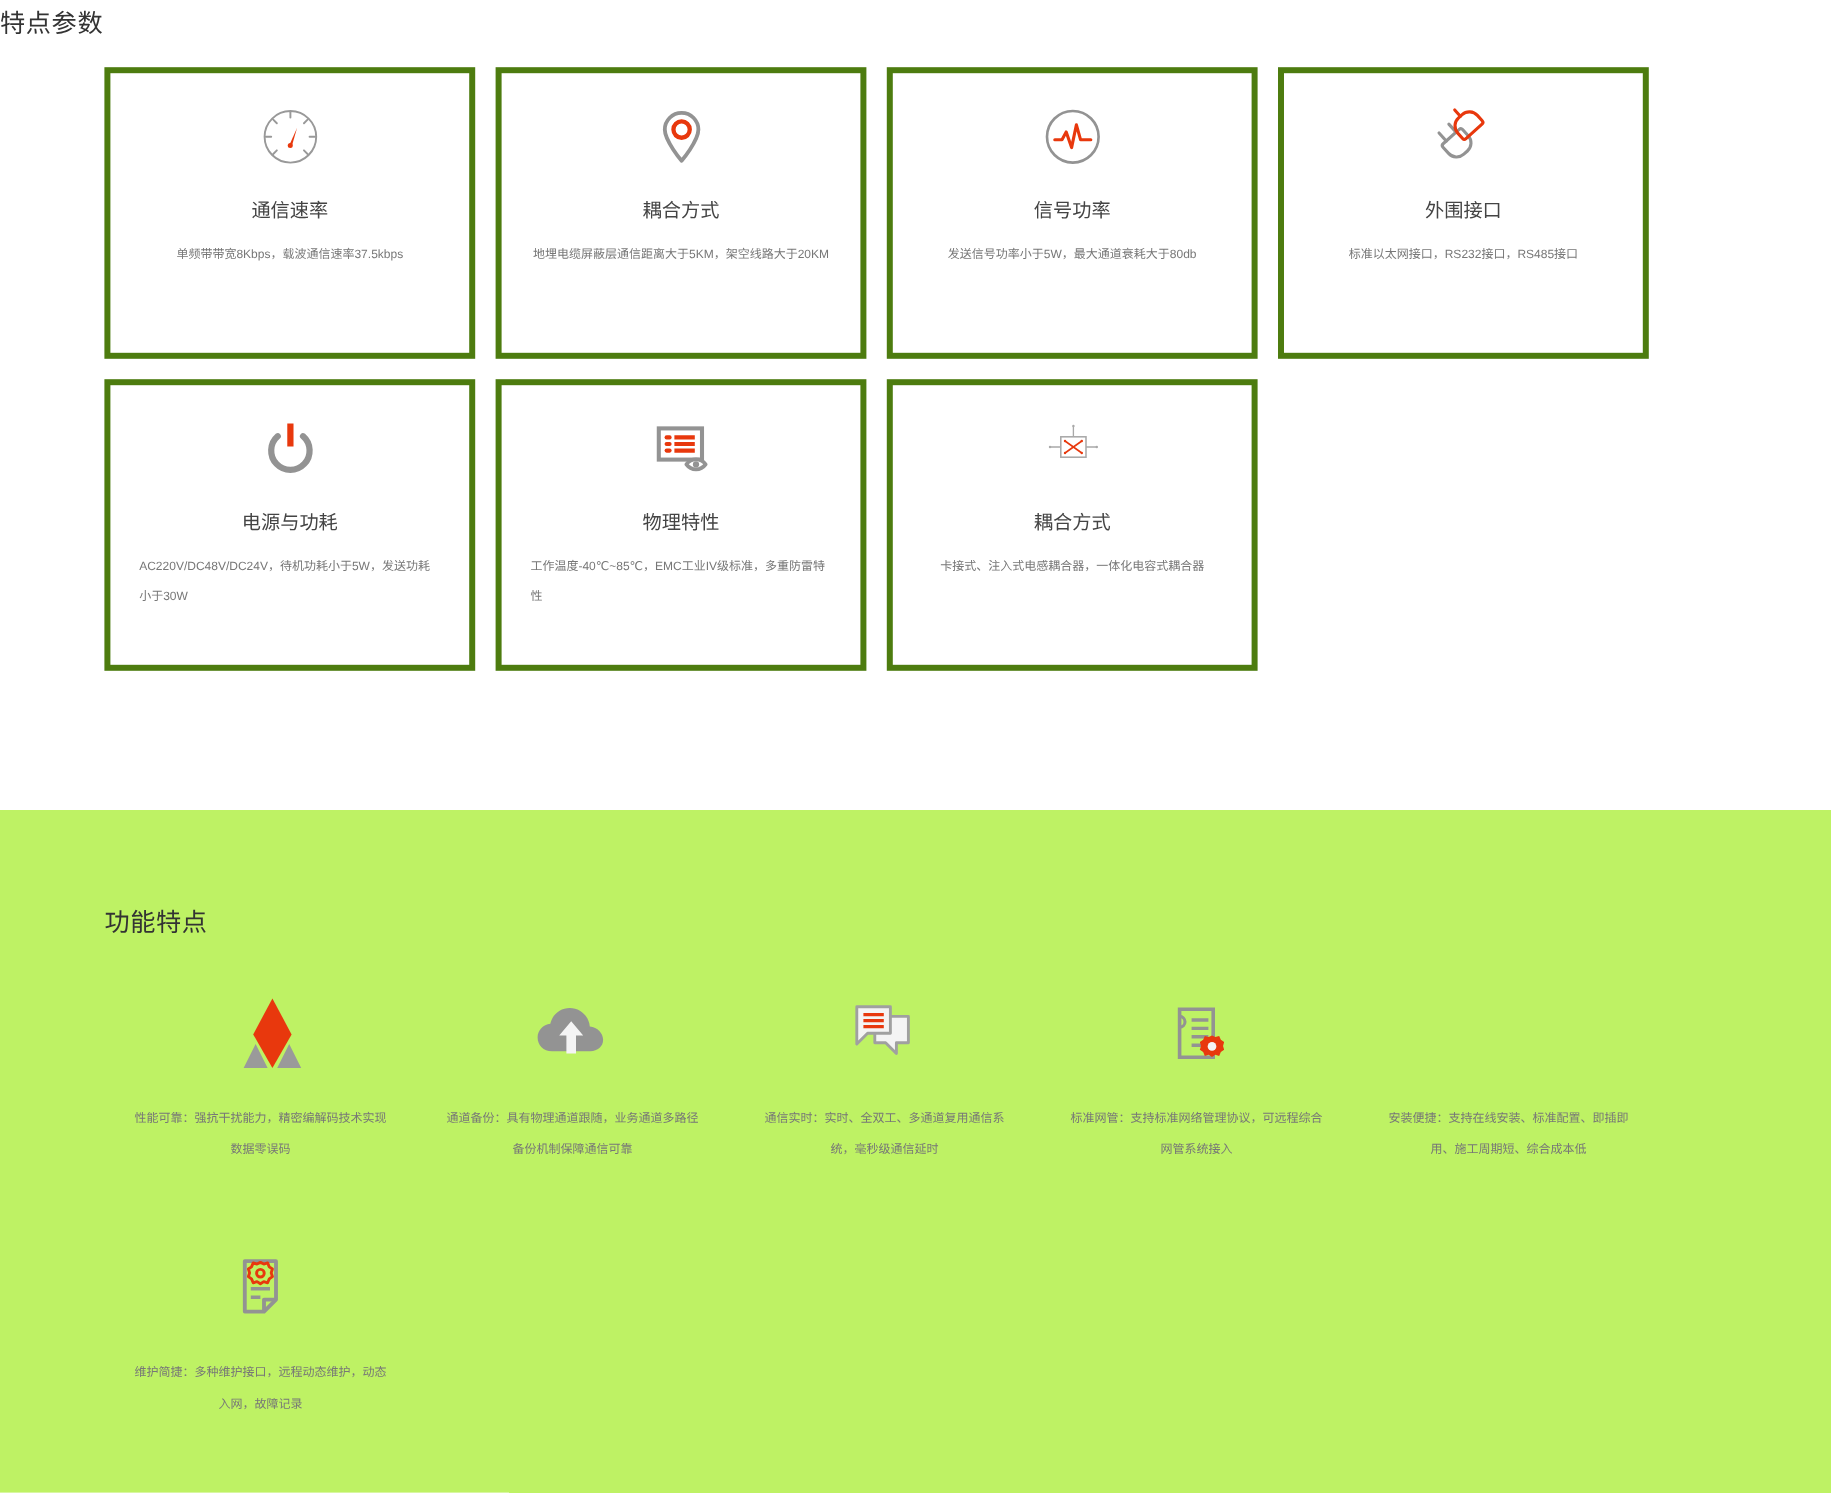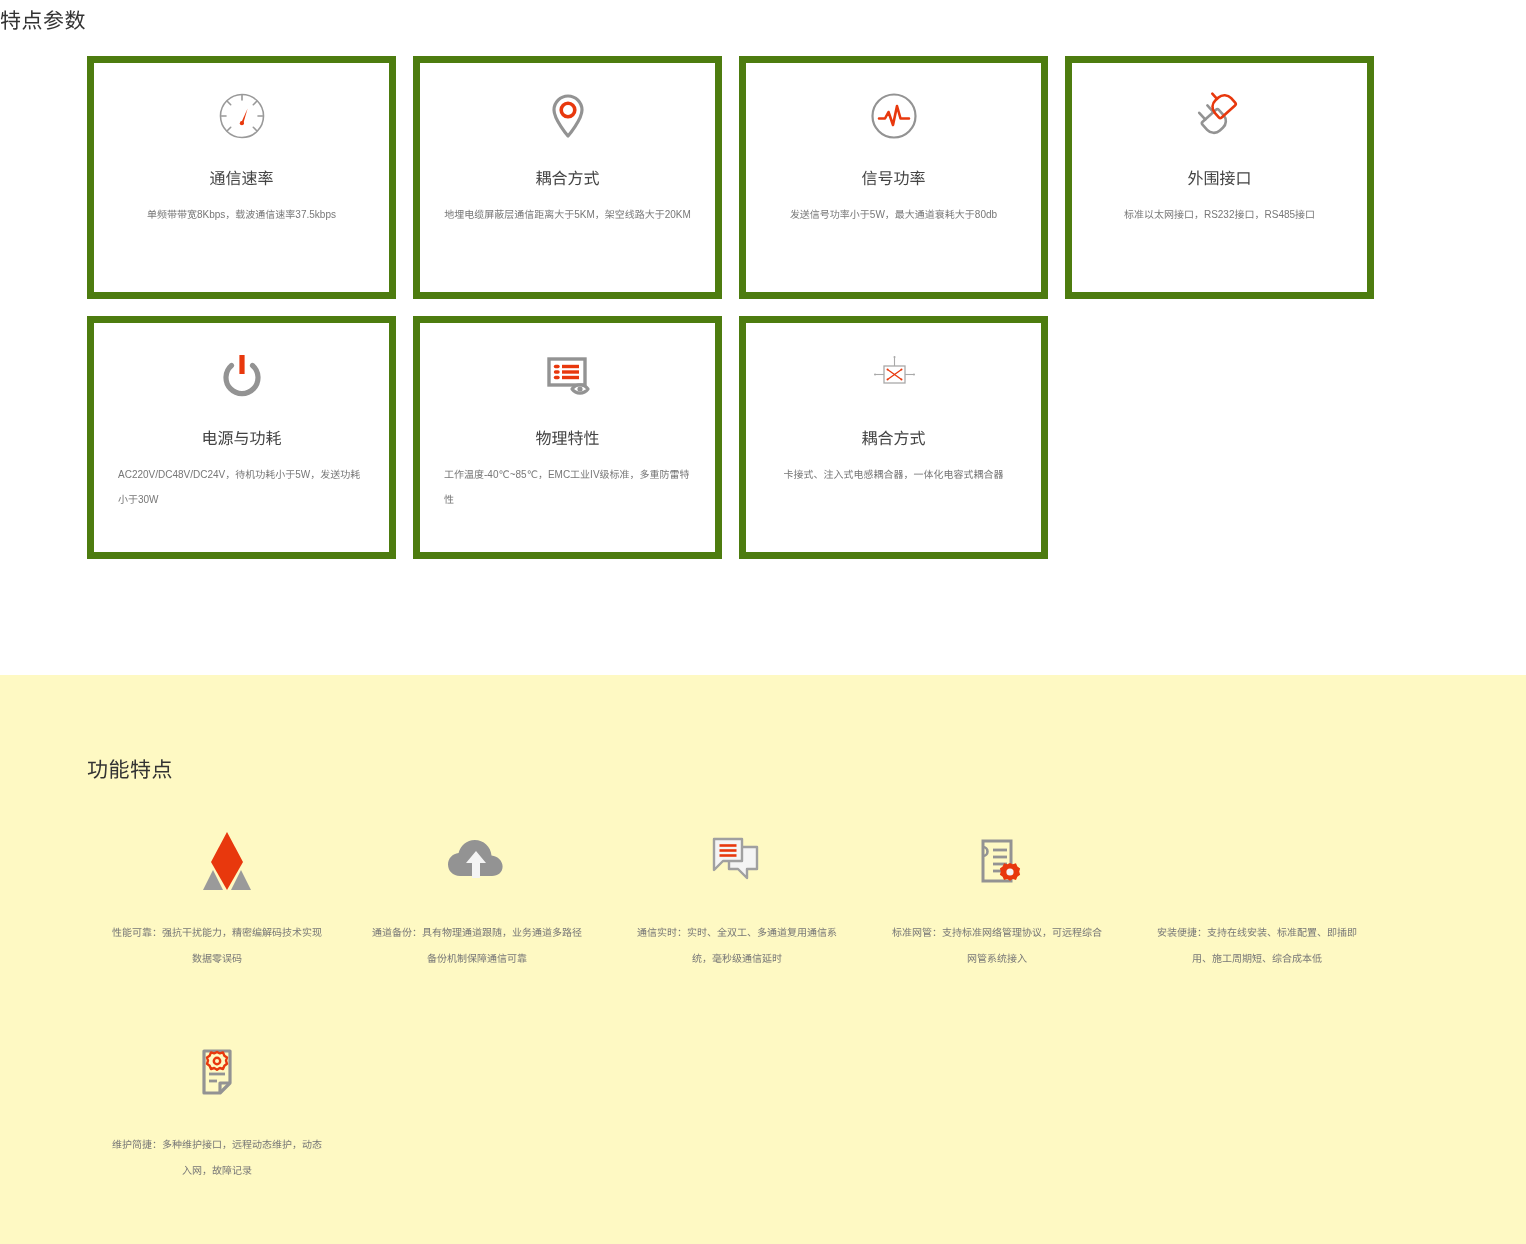--- a/index.html
+++ b/index.html
@@ -40,21 +40,21 @@
     padding-right: 87px;
     margin-top: 20px;
     display: flex;
     flex-wrap: wrap;
     gap: 17px;
   }
 
   .param-card {
     width: 309px;
     height: 243px;
-    border: 7px solid #4d7c0f;
+    border: 5px solid #4d7c0f;
     background: #ffffff;
     display: flex;
     flex-direction: column;
     align-items: center;
     padding: 0 24px;
   }
 
   .param-icon {
     height: 105px;
     display: flex;
@@ -73,21 +73,21 @@
 
   .param-desc {
     font-size: 10px;
     color: #777777;
     line-height: 25px;
     text-align: left;
   }
 
   
   .features-section {
-    background: #fef9c3;
+    background: #bef264;
     height: 569px;
     padding-top: 0;
   }
 
   .features-title {
     font-size: 21px;
     color: #333333;
     font-weight: 400;
     padding-left: 87px;
     padding-top: 80px;

